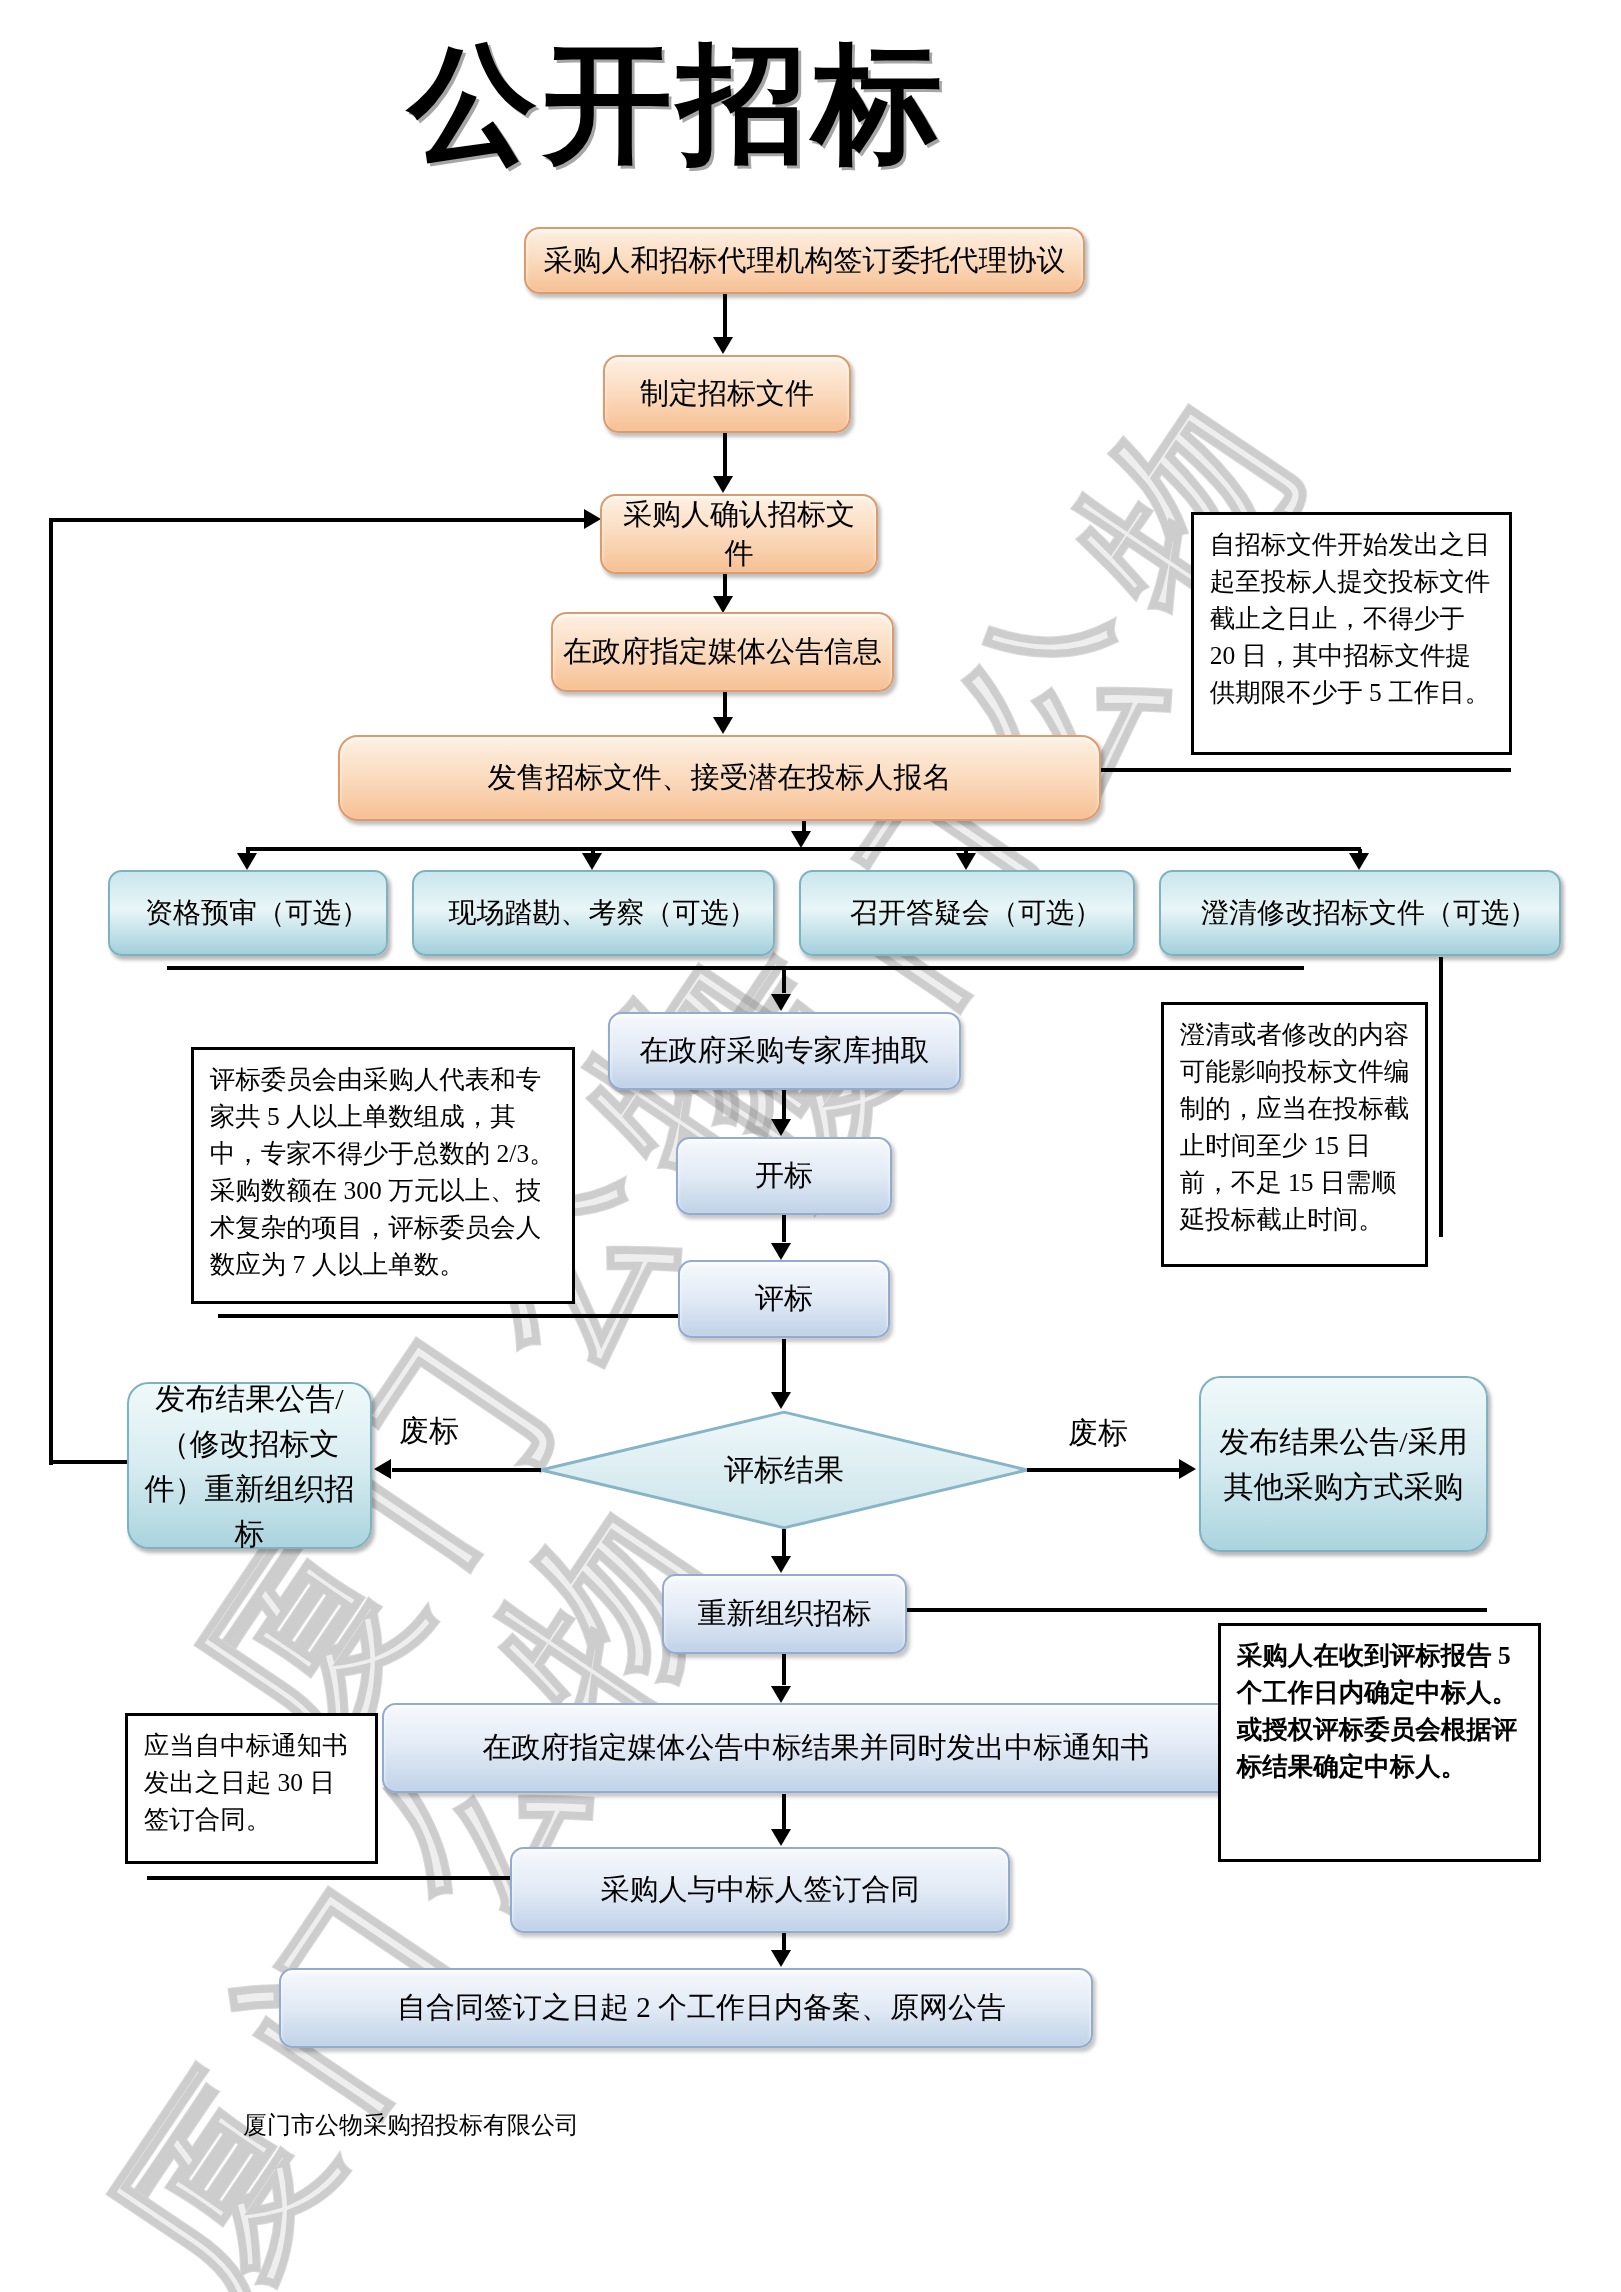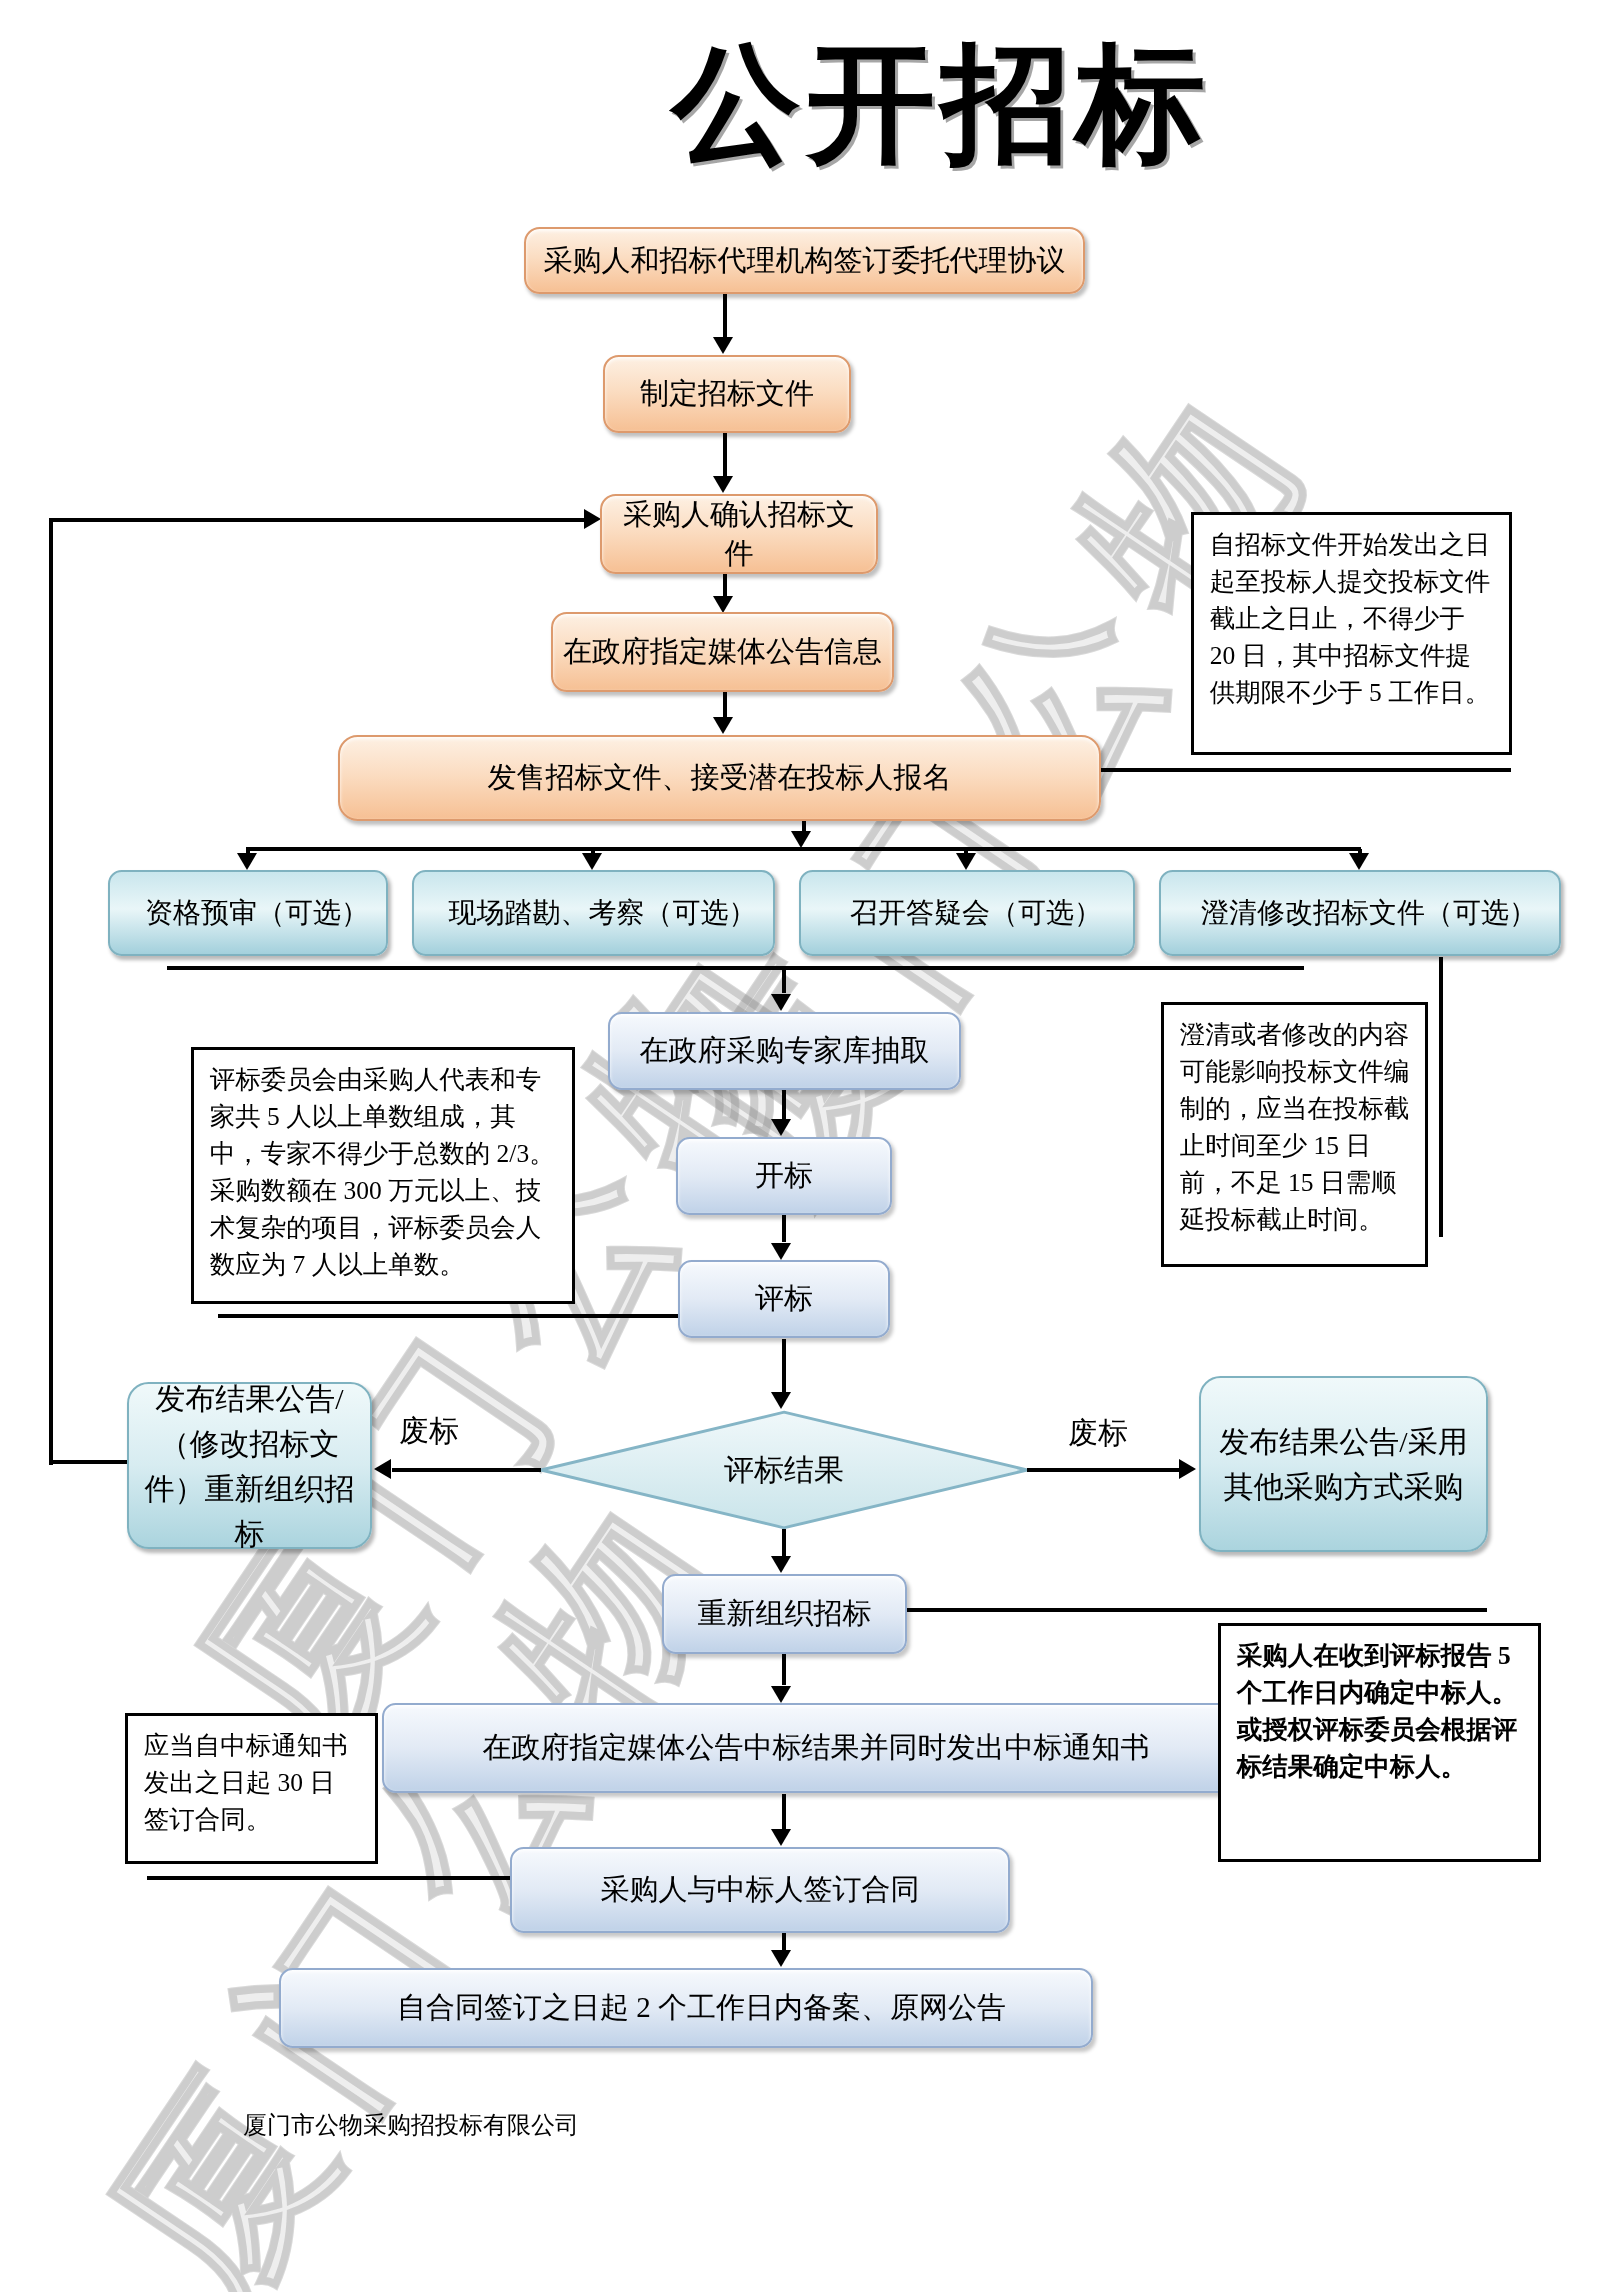--- a/index.html
+++ b/index.html
@@ -54,21 +54,21 @@
   
   .hline,.vline{position:absolute;z-index:1;background:#000;}
   .hline{height:3.9px;}
   .vline{width:3.9px;}
   .ahd,.ahl,.ahr{position:absolute;z-index:1;width:0;height:0;}
   .ahd{border-left:10.8px solid transparent;border-right:10.8px solid transparent;border-top:17.6px solid #000;}
   .ahl{border-top:10.8px solid transparent;border-bottom:10.8px solid transparent;border-right:17.6px solid #000;}
   .ahr{border-top:10.8px solid transparent;border-bottom:10.8px solid transparent;border-left:17.6px solid #000;}
   
   .title{
-    position:absolute;z-index:2;left:388px;top:17.6px;width:823px;text-align:right;
+    position:absolute;z-index:2;left:408px;top:17.6px;width:823px;text-align:left;
     font-size:129px;font-weight:bold;letter-spacing:5.9px;
     text-shadow:2.9px 2.9px 0 rgba(0,0,0,0.35);
   }
   .flabel{position:absolute;z-index:2;font-size:30px;text-align:center;}
   .footer{position:absolute;z-index:2;left:243px;top:2109px;font-size:24px;}
   .dsvg{position:absolute;z-index:1;}
   .dtext{position:absolute;z-index:2;display:flex;align-items:center;justify-content:center;font-size:30px;}
 
   
   .n-v1{left:524px;top:227px;width:561px;height:67px;}

